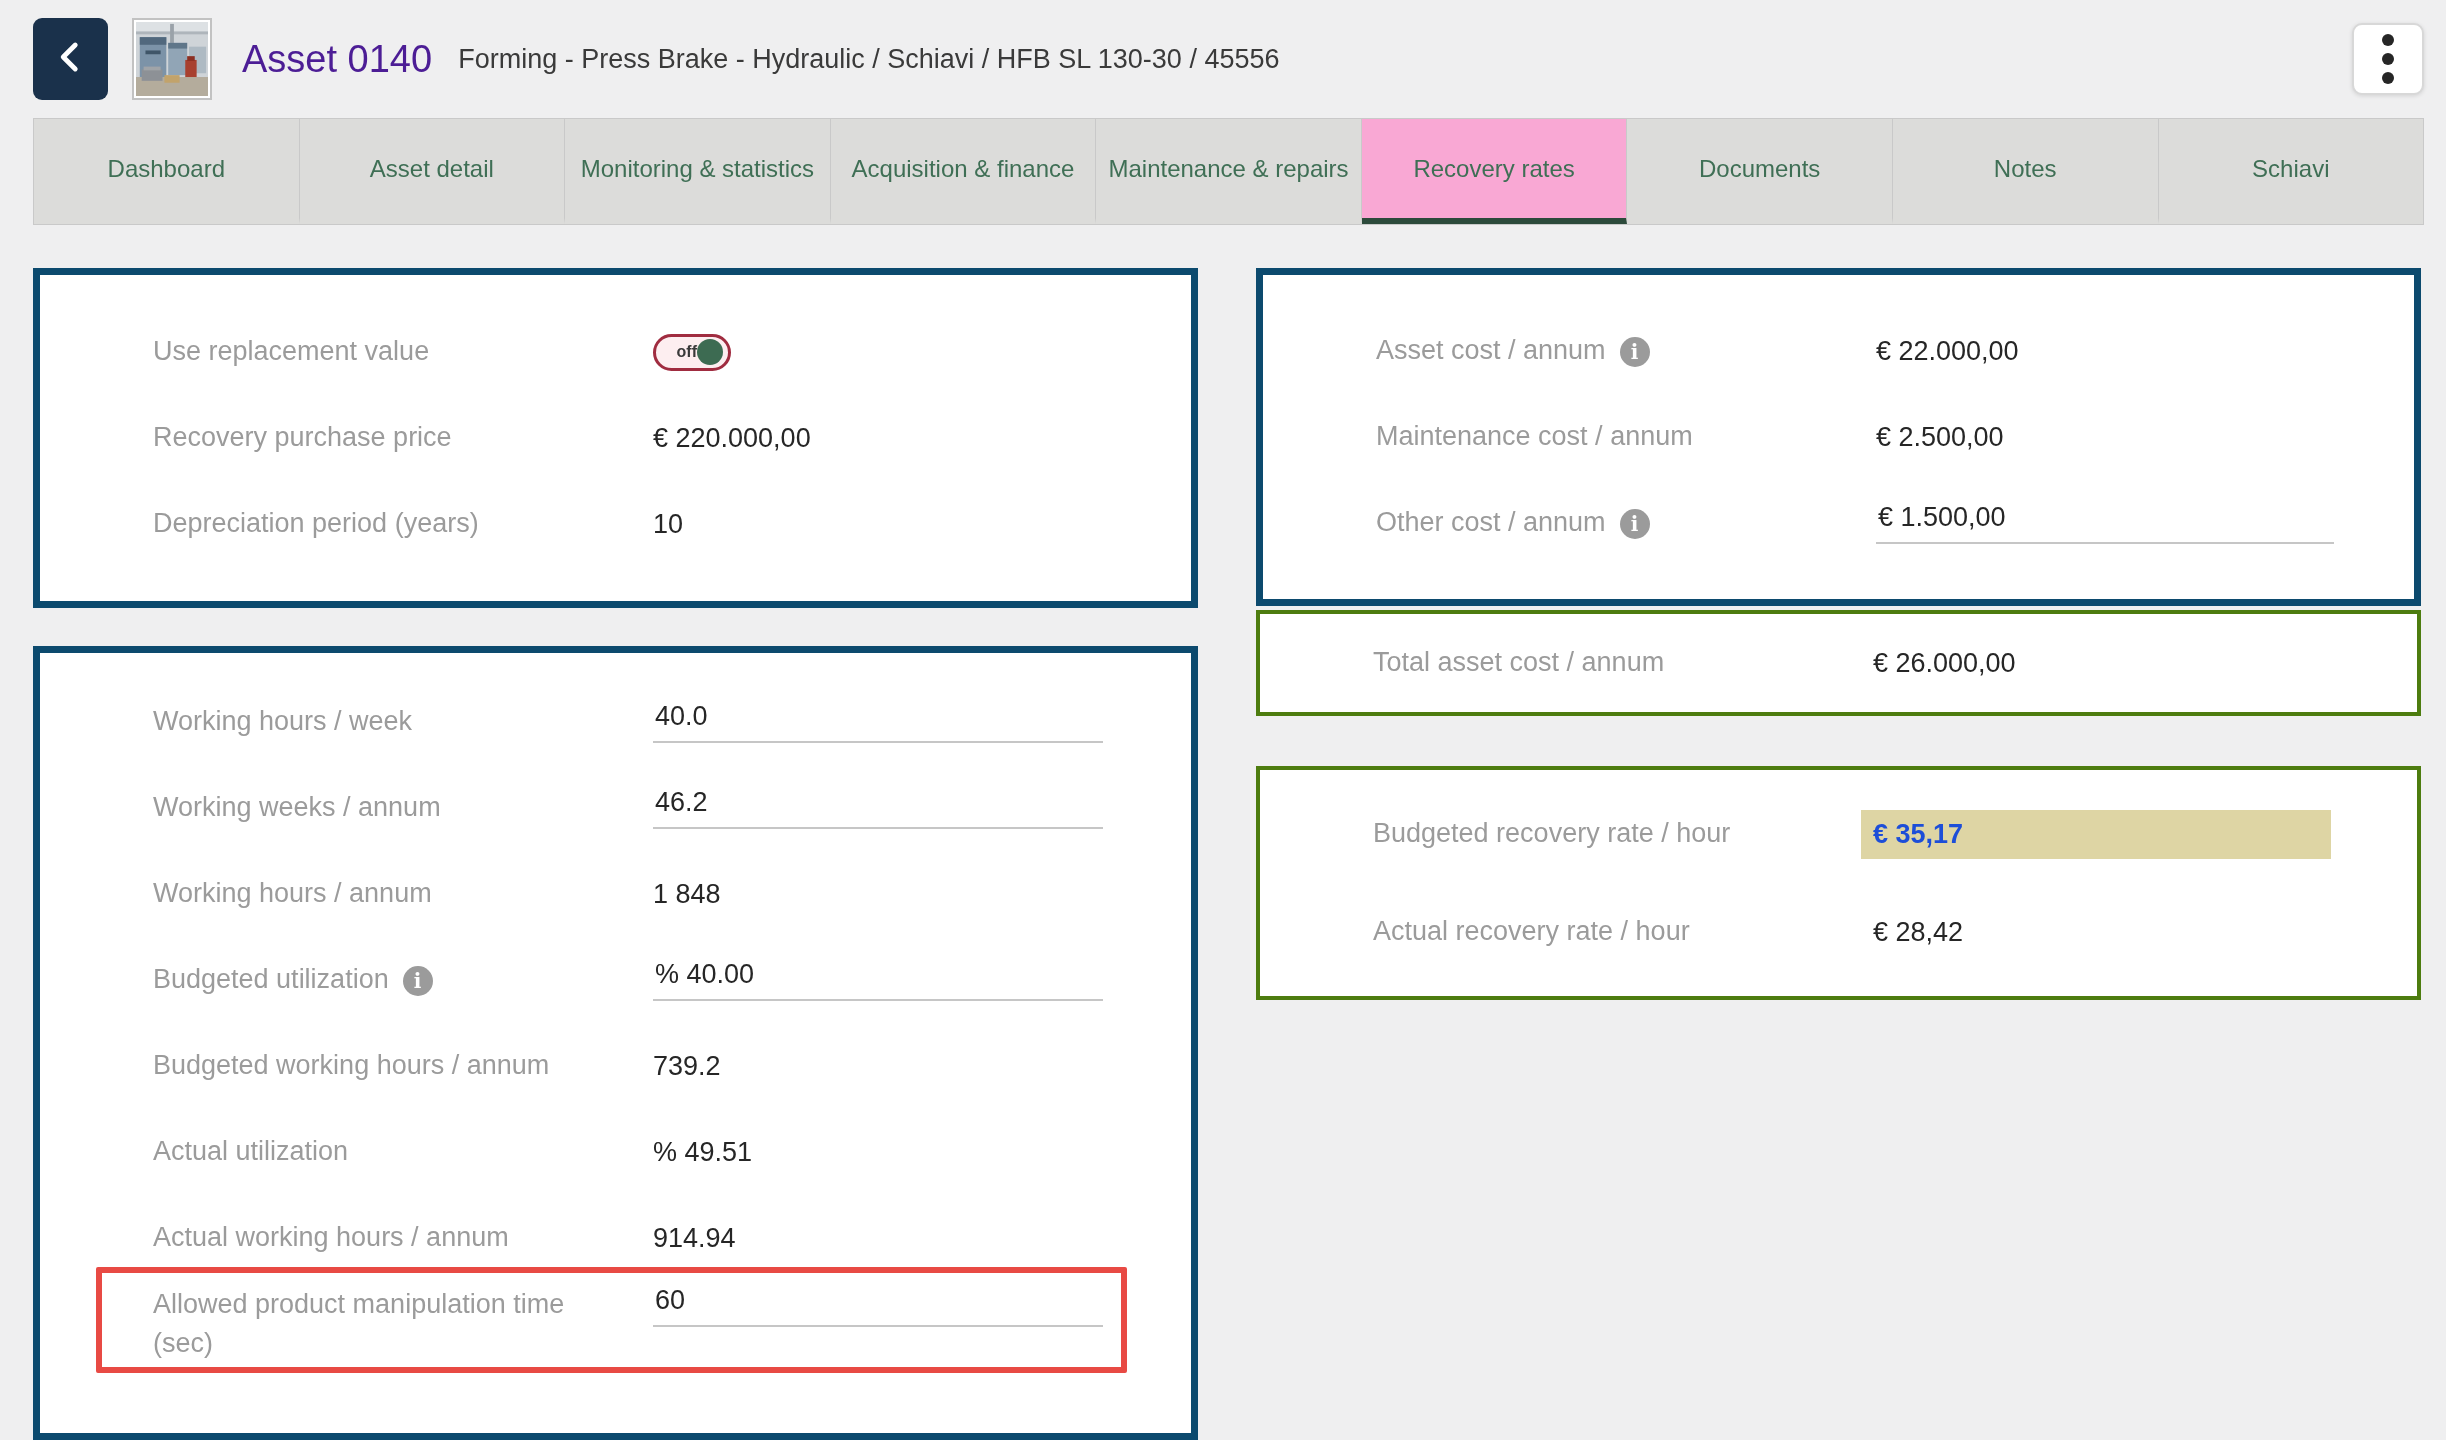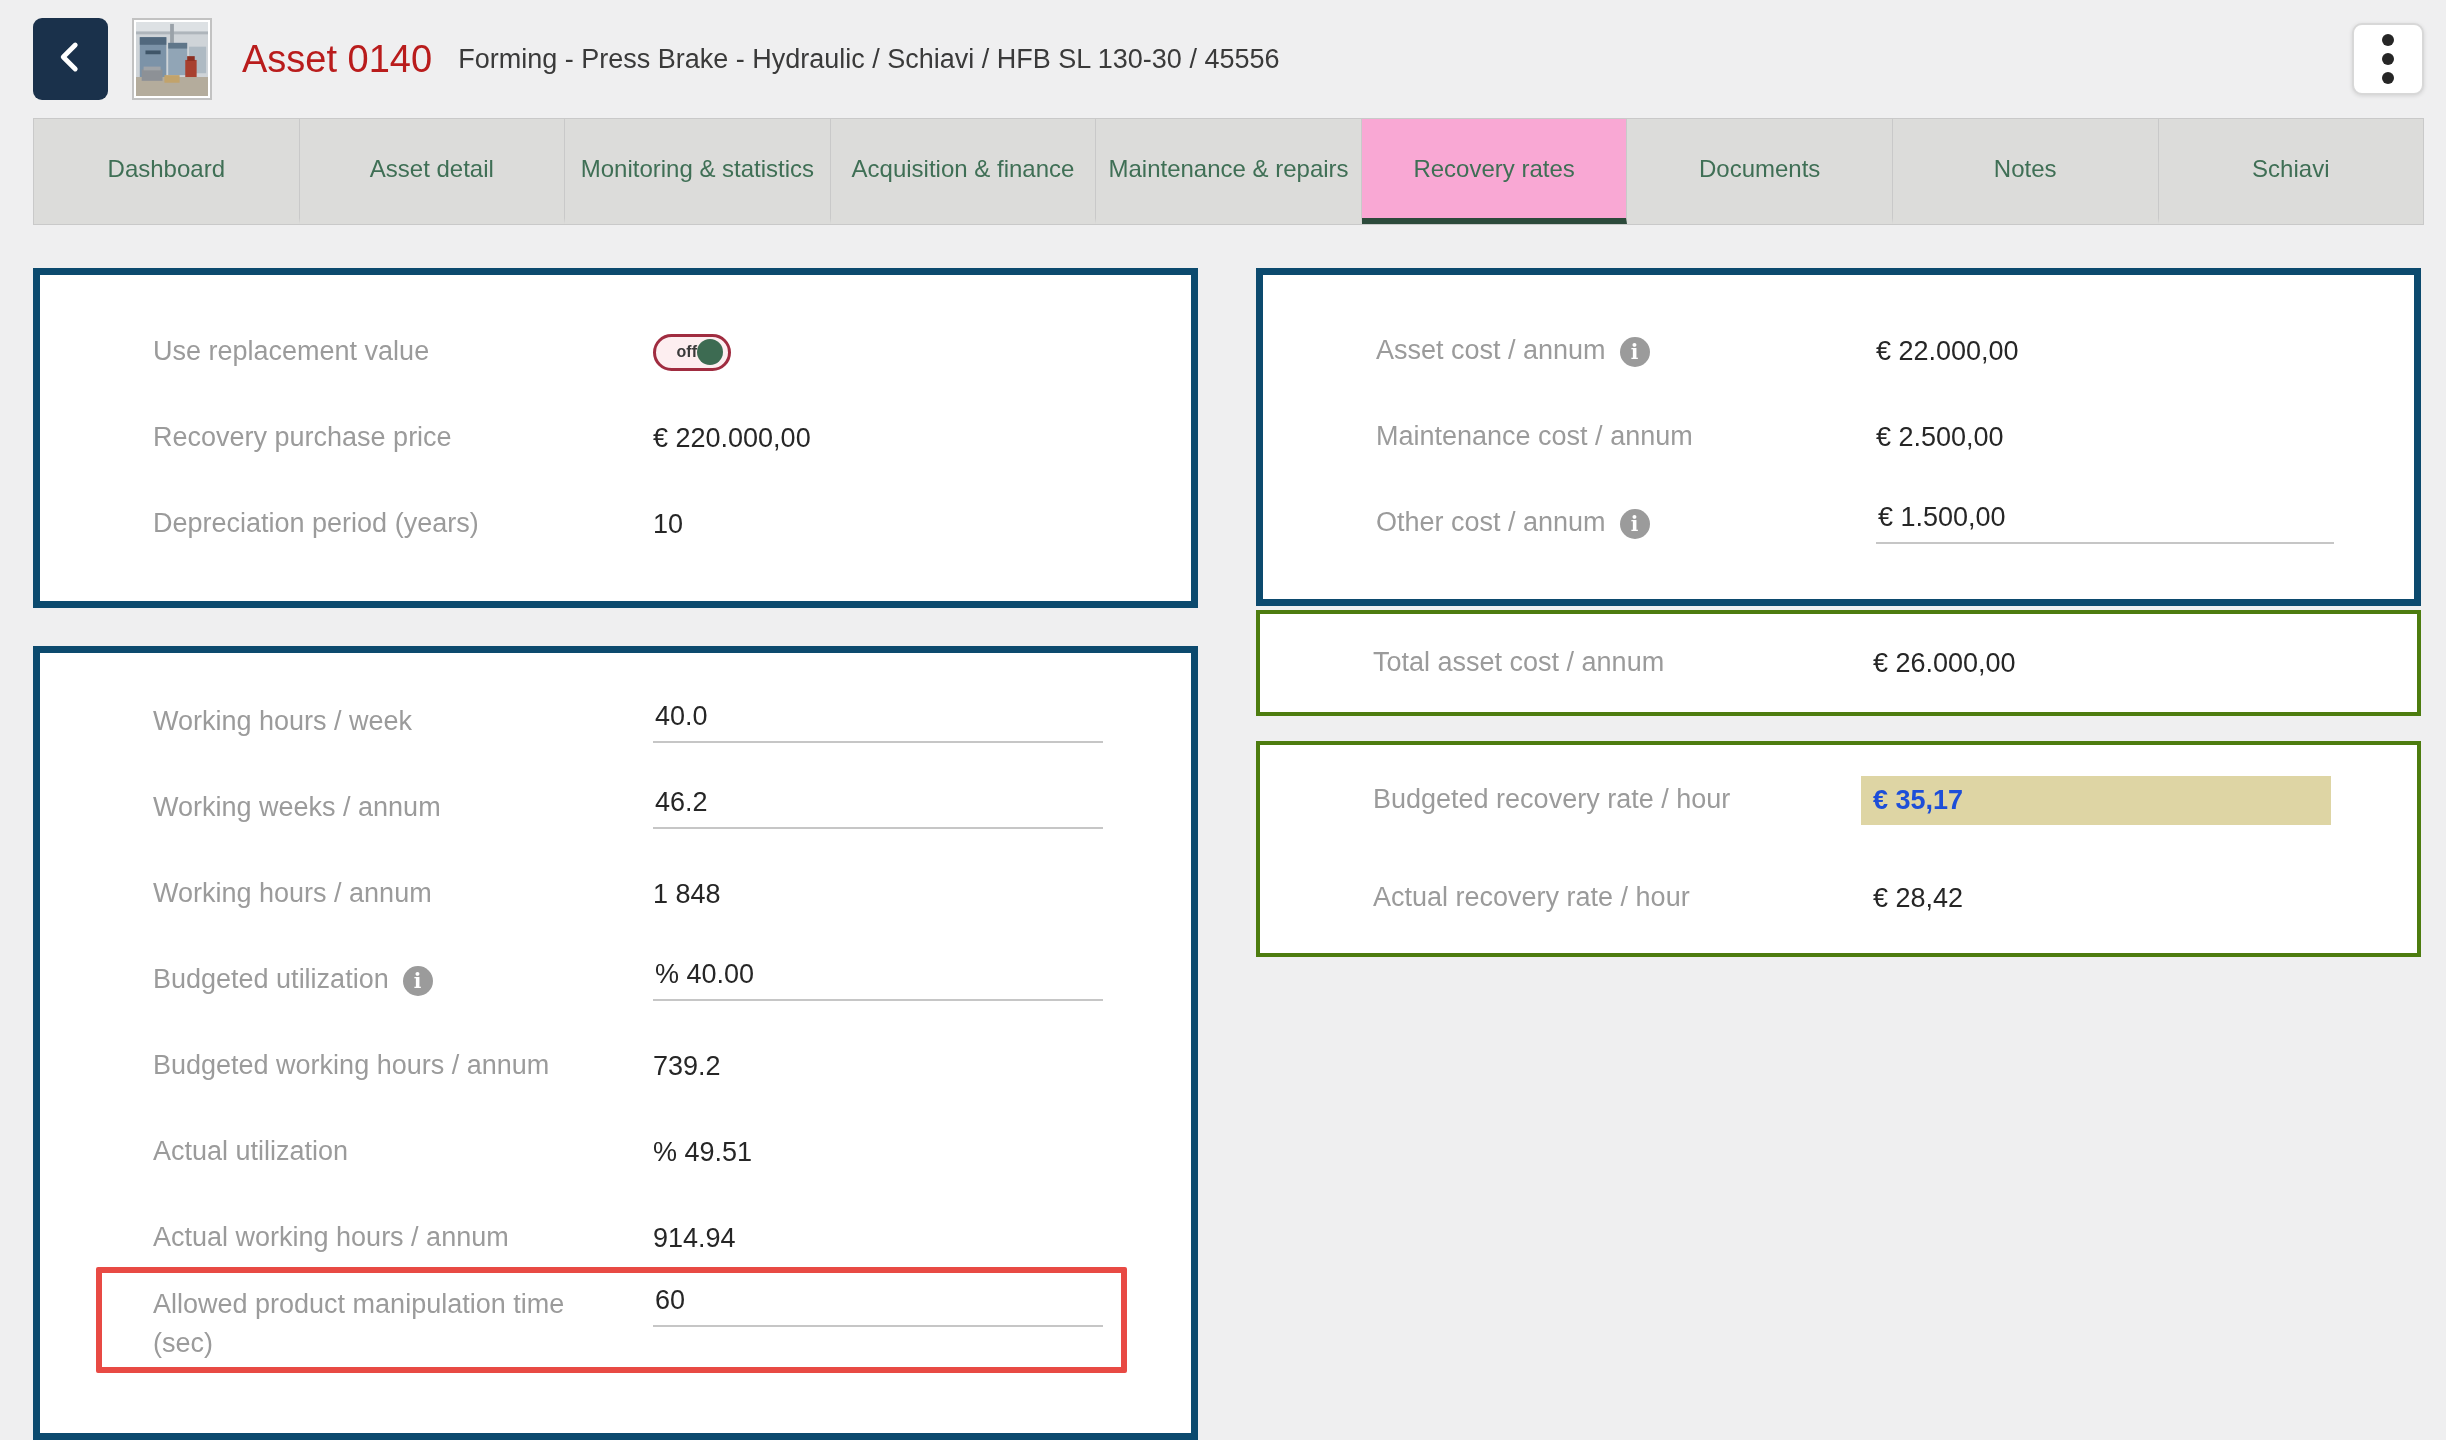--- a/index.html
+++ b/index.html
@@ -14,21 +14,21 @@
   .header { height:118px; display:flex; align-items:center; padding:0 22px 0 33px; }
   .back-btn {
     width:75px; height:82px; background:#1a314b; border-radius:9px;
     display:flex; align-items:center; justify-content:center; cursor:pointer; flex:none;
   }
   .thumb {
     margin-left:24px; width:80px; height:82px; background:#fff;
     border:2px solid #c2c2c2; padding:2px; flex:none; cursor:pointer;
   }
   .thumb svg { width:100%; height:100%; display:block; }
-  .title { color:#b91c1c; font-size:38px; font-weight:400; margin-left:30px; white-space:nowrap; }
+  .title { color:#4c1d95; font-size:38px; font-weight:400; margin-left:30px; white-space:nowrap; }
   .subtitle { color:#3a3a3a; font-size:27px; margin-left:26px; white-space:nowrap; }
   .kebab-btn {
     margin-left:auto; width:72px; height:72px; background:#fff;
     border:2px solid #d8d8d8; border-radius:10px; box-shadow:0 1px 4px rgba(0,0,0,.12);
     display:flex; flex-direction:column; align-items:center; justify-content:center;
     gap:7px; cursor:pointer; flex:none;
   }
   .kebab-btn .dot { width:12px; height:12px; border-radius:50%; background:#262626; }
 
   
@@ -50,21 +50,21 @@
   .col { width:1165px; flex:none; }
 
   .card { background:#fff; border:7px solid #0c4a6e; }
   .card.valuation { padding:34px 0; margin-bottom:38px; }
   .card.working  { padding:26px 0 30px; position:relative; }
   .card.costs    { padding:33px 0; }
 
   .box { background:#fff; border:4px solid #4d7c0f; }
   .box.total { margin-top:4px; }
   .box.total .row { height:98px; }
-  .box.recovery { margin-top:25px; padding:6px 0; }
+  .box.recovery { margin-top:50px; padding:15px 0; }
   .box.recovery .row { height:98px; }
 
   .row { display:flex; align-items:center; height:86px; padding-left:113px; }
   .row.tall { height:auto; min-height:122px; align-items:flex-start; padding-top:4px; }
 
   .label {
     width:500px; flex:none; color:#9b9b9b; font-size:27px; line-height:1.45;
   }
   .label .info-icon {
     display:inline-flex; width:30px; height:30px; border-radius:50%;

